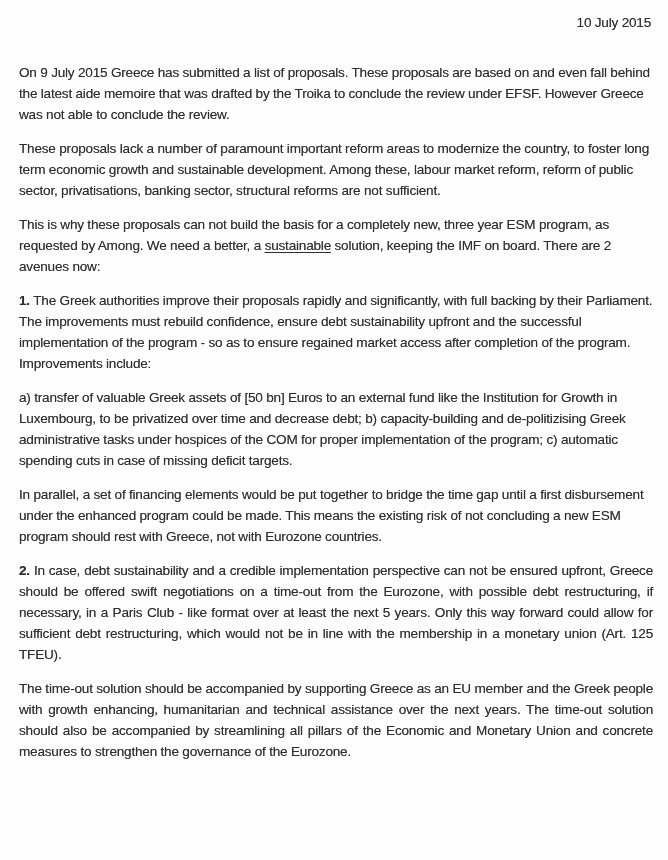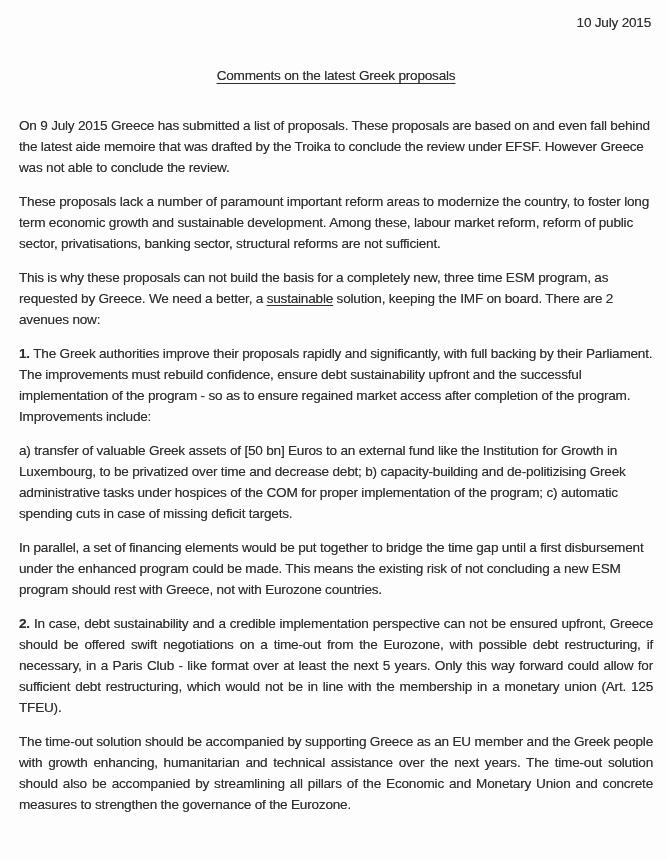--- a/index.html
+++ b/index.html
@@ -51,24 +51,23 @@
   }
   .doc-paragraph strong {
     font-weight: 700;
   }
 </style>
 </head>
 <body>
 
 <div class="page">
   <div class="doc-date">10 July 2015</div>
-  <h1 class="doc-title">Comments on the latest Greek proposals</h1>
   <div class="doc-body">
       <p class="doc-paragraph"><span>On 9 July 2015 Greece has submitted a list of proposals. These proposals are based on and even fall behind the latest aide memoire that was drafted by the Troika to conclude the review under EFSF. However Greece was not able to conclude the review.</span></p>
       <p class="doc-paragraph"><span>These proposals lack a number of paramount important reform areas to modernize the country, to foster long term economic growth and sustainable development. Among these, labour market reform, reform of public sector, privatisations, banking sector, structural reforms are not sufficient.</span></p>
-      <p class="doc-paragraph"><span>This is why these proposals can not build the basis for a completely new, three time ESM program, as requested by Greece. We need a better, a </span><span class="underline">sustainable</span><span> solution, keeping the IMF on board. There are 2 avenues now:</span></p>
+      <p class="doc-paragraph"><span>This is why these proposals can not build the basis for a completely new, three year ESM program, as requested by Among. We need a better, a </span><span class="underline">sustainable</span><span> solution, keeping the IMF on board. There are 2 avenues now:</span></p>
       <p class="doc-paragraph"><strong>1.</strong><span> The Greek authorities improve their proposals rapidly and significantly, with full backing by their Parliament. The improvements must rebuild confidence, ensure debt sustainability upfront and the successful implementation of the program - so as to ensure regained market access after completion of the program. Improvements include:</span></p>
       <p class="doc-paragraph"><span>a) transfer of valuable Greek assets of [50 bn] Euros to an external fund like the Institution for Growth in Luxembourg, to be privatized over time and decrease debt; b) capacity-building and de-politizising Greek administrative tasks under hospices of the COM for proper implementation of the program; c) automatic spending cuts in case of missing deficit targets.</span></p>
       <p class="doc-paragraph"><span>In parallel, a set of financing elements would be put together to bridge the time gap until a first disbursement under the enhanced program could be made. This means the existing risk of not concluding a new ESM program should rest with Greece, not with Eurozone countries.</span></p>
       <p class="doc-paragraph justify"><strong>2.</strong><span> In case, debt sustainability and a credible implementation perspective can not be ensured upfront, Greece should be offered swift negotiations on a time-out from the Eurozone, with possible debt restructuring, if necessary, in a Paris Club - like format over at least the next 5 years. Only this way forward could allow for sufficient debt restructuring, which would not be in line with the membership in a monetary union (Art. 125 TFEU).</span></p>
       <p class="doc-paragraph justify"><span>The time-out solution should be accompanied by supporting Greece as an EU member and the Greek people with growth enhancing, humanitarian and technical assistance over the next years. The time-out solution should also be accompanied by streamlining all pillars of the Economic and Monetary Union and concrete measures to strengthen the governance of the Eurozone.</span></p>
     </div>
 </div>
 
 </body></html>

